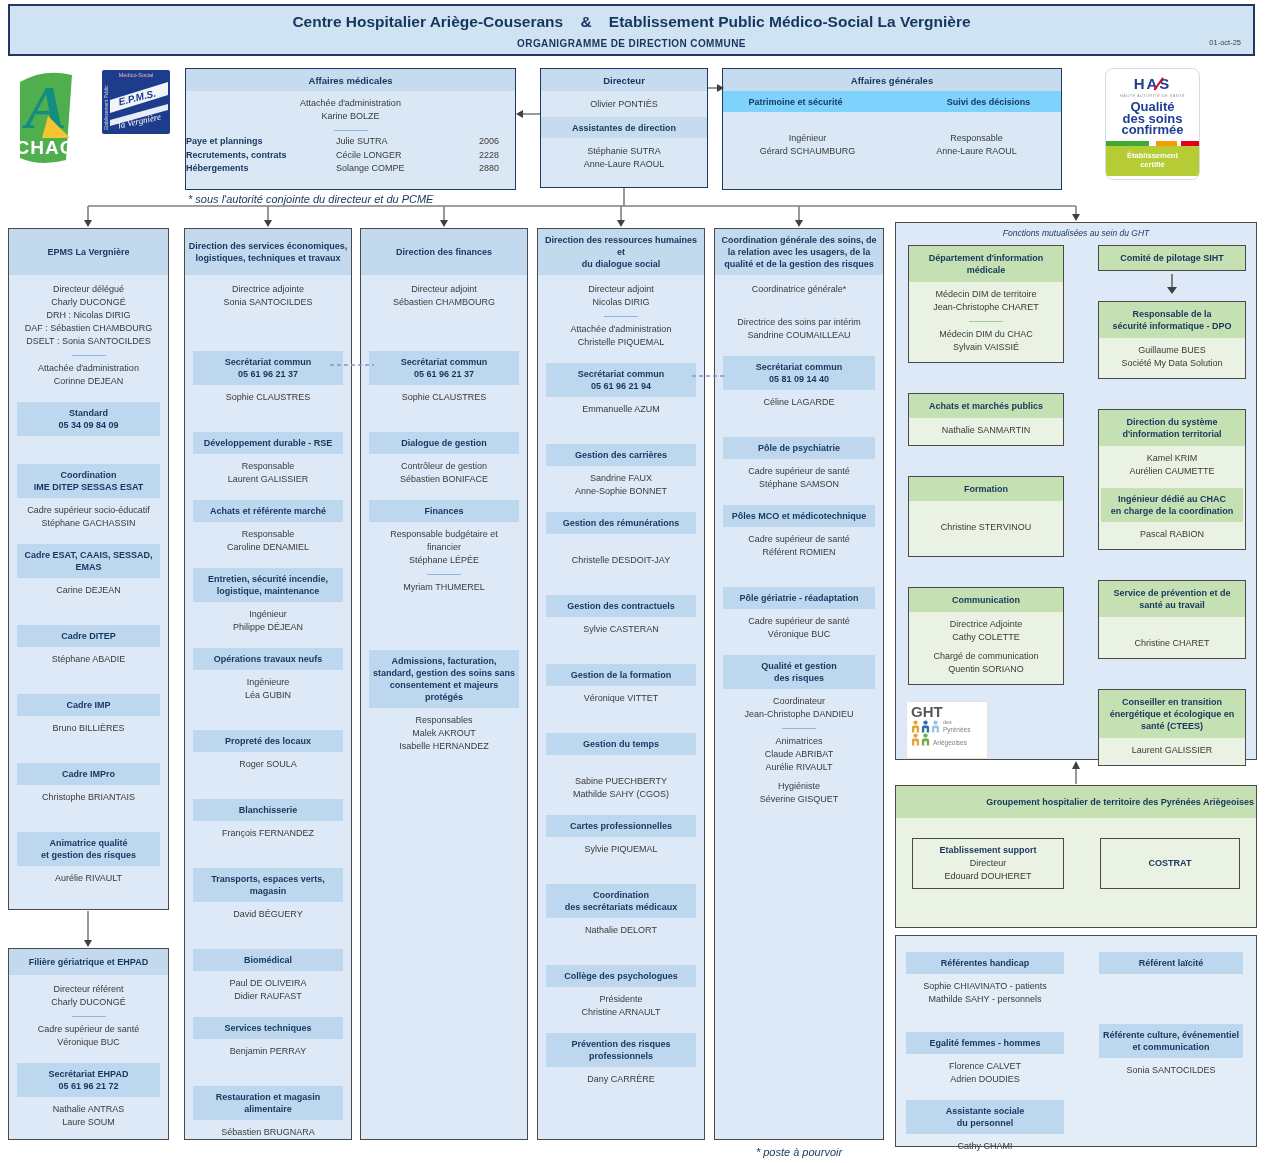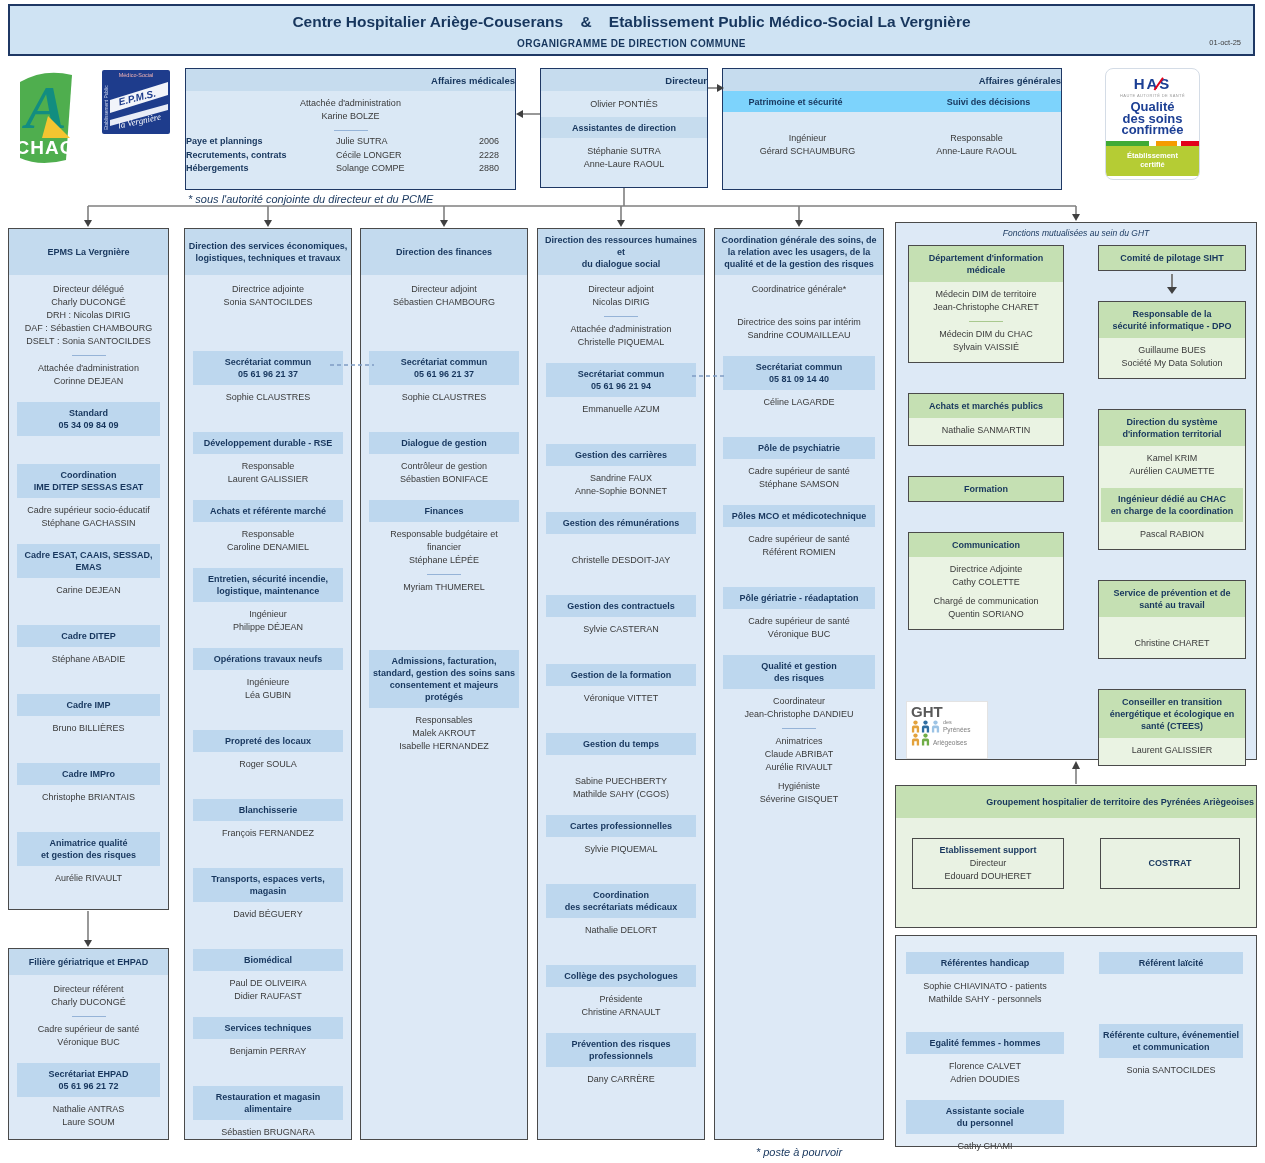--- a/index.html
+++ b/index.html
@@ -9,21 +9,21 @@
 
   
   .masthead{position:absolute;left:8px;top:4px;width:1247px;height:52px;background:#cfe3f3;
             border:2px solid #1f3864;box-sizing:border-box;}
   .mast-title{margin-top:7px;text-align:center;font-size:15.5px;font-weight:bold;color:#17365d;white-space:pre;}
   .mast-sub{margin-top:7px;text-align:center;font-size:10px;font-weight:bold;color:#17365d;letter-spacing:.4px;}
   .mast-date{position:absolute;right:12px;bottom:7px;font-size:7.5px;color:#404040;}
 
   
   .topbox{position:absolute;background:#dae8f5;border:1px solid #1f3864;box-sizing:border-box;}
-  .tb-title{background:#c6dcee;font-weight:bold;color:#17365d;text-align:right;font-size:9.5px;padding:6px 0 5px;}
+  .tb-title{background:#c6dcee;font-weight:bold;color:#17365d;text-align:center;font-size:9.5px;padding:6px 0 5px;}
   .am{left:185px;top:68px;width:331px;height:122px;}
   .dir{left:540px;top:68px;width:168px;height:120px;}
   .ag{left:722px;top:68px;width:340px;height:122px;}
   .ln{text-align:center;font-size:9px;line-height:13px;}
   .am .tb-body{padding-top:6px;}
   .am-rows{margin:4px 0 0;}
   .am-row{display:grid;grid-template-columns:120px 1fr 36px;font-size:9px;line-height:13.5px;}
   .am-row .lbl{font-weight:bold;color:#17365d;}
   .am-row .nm{padding-left:30px;}
   .b-light{padding:7px 0 6px;}
@@ -688,20 +688,27 @@
           <div class="gcard-body">
             <div class="sec-txt">
               <div>Nathalie SANMARTIN</div>
             </div>
           </div>
         </div>
         <div class="gcard">
           <div class="gcard-title">
             <div>Formation</div>
           </div>
+          <div class="gcard-body">
+            <div class="sec-gap"></div>
+            <div class="sec-txt">
+              <div>Christine STERVINOU</div>
+            </div>
+            <div class="sec-gap"></div>
+          </div>
         </div>
         <div class="gcard">
           <div class="gcard-title">
             <div>Communication</div>
           </div>
           <div class="gcard-body">
             <div class="sec-txt">
               <div>Directrice Adjointe</div>
               <div>Cathy COLETTE</div>
             </div>

